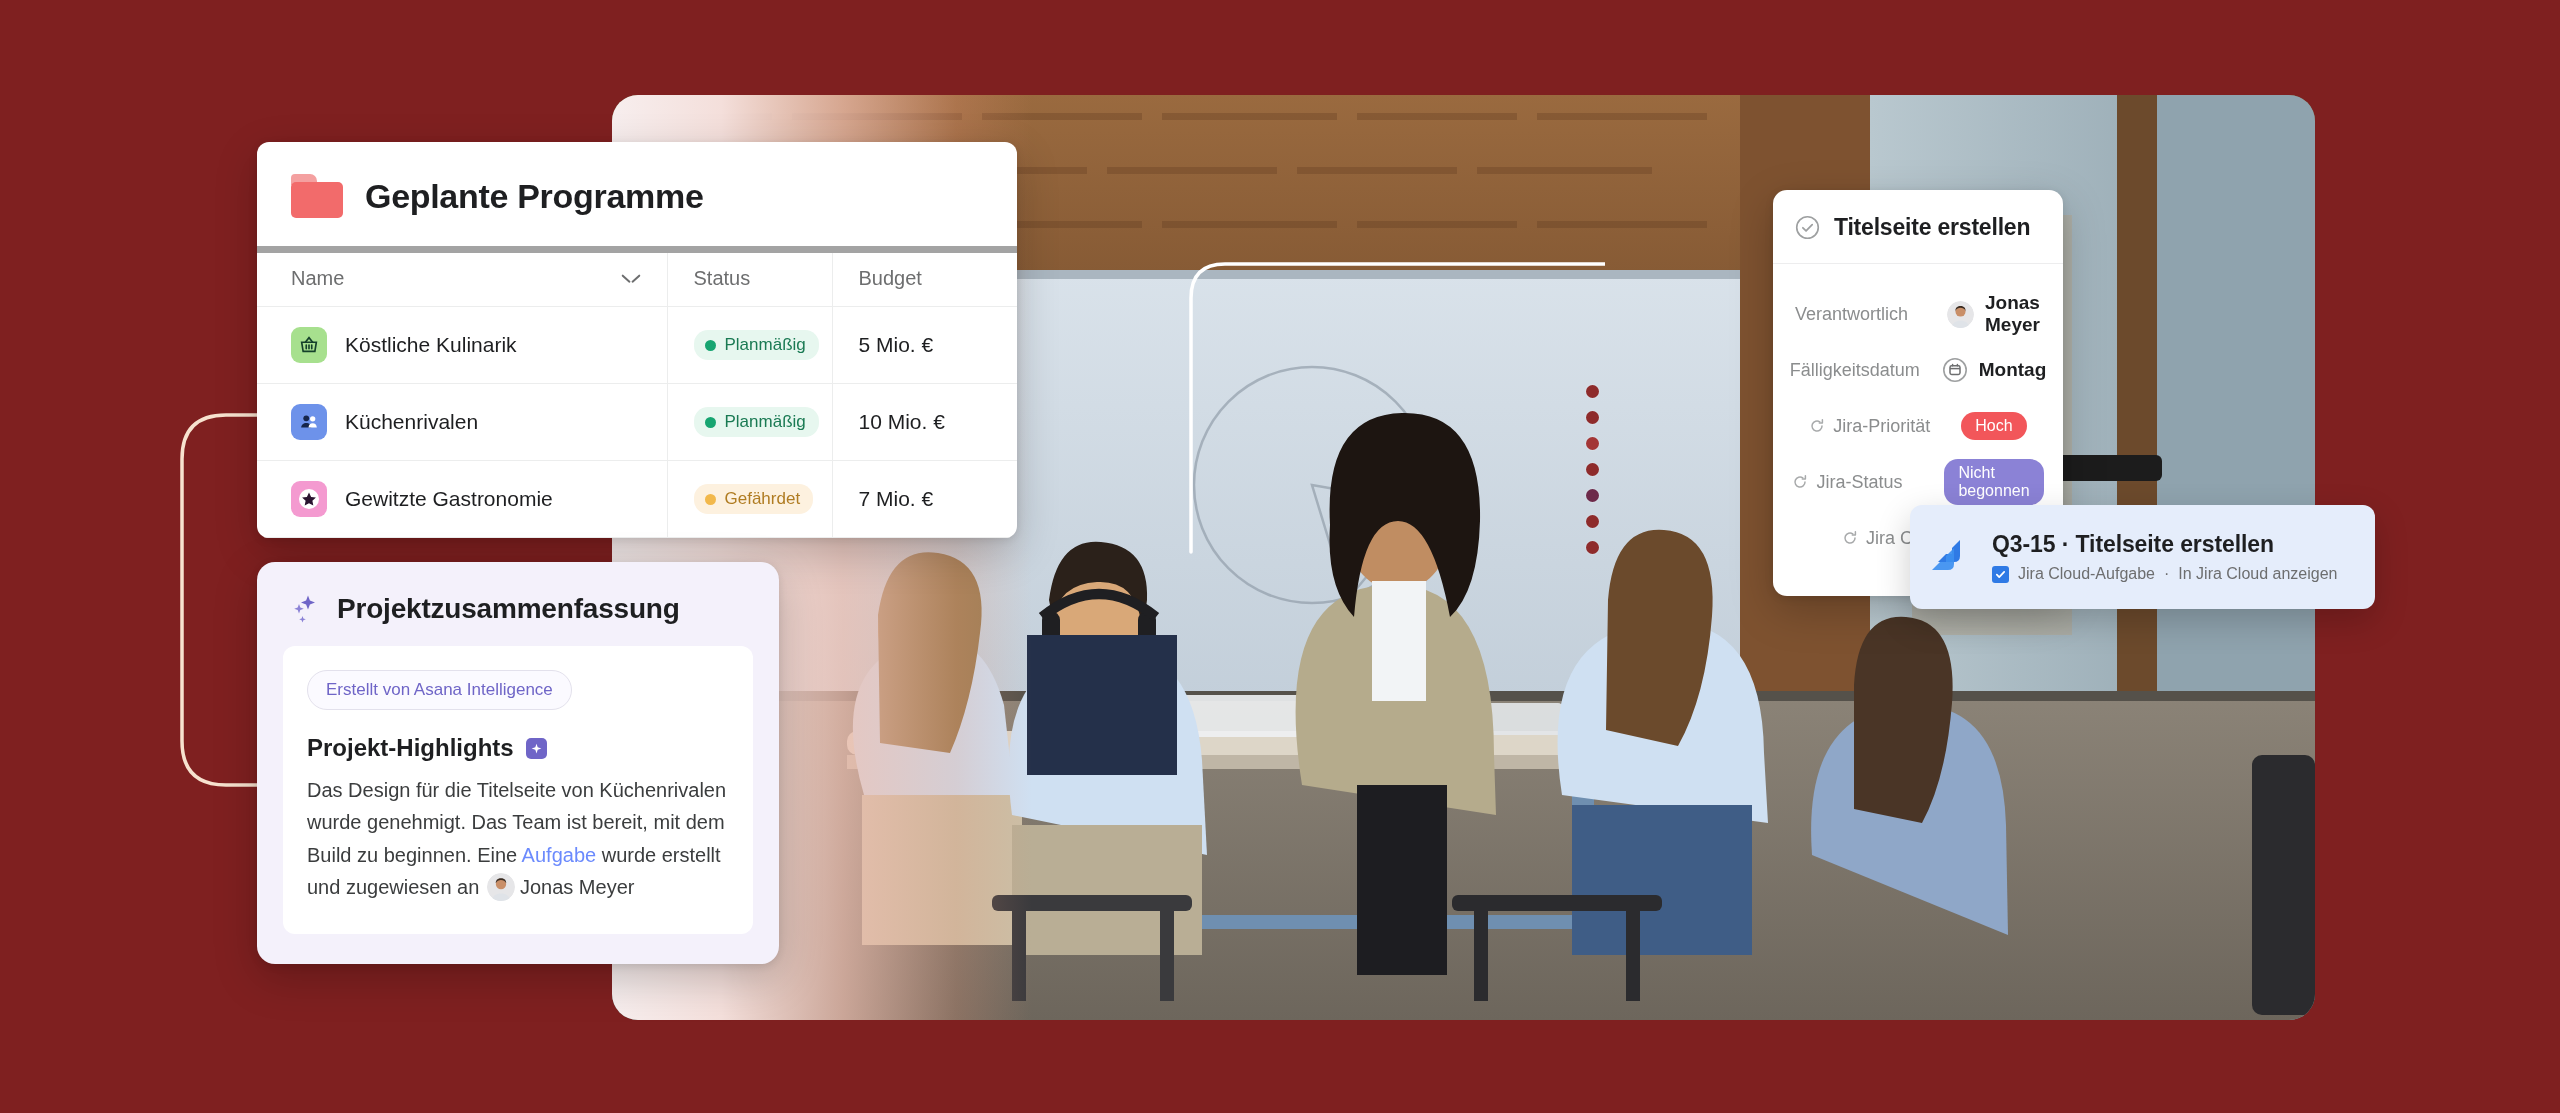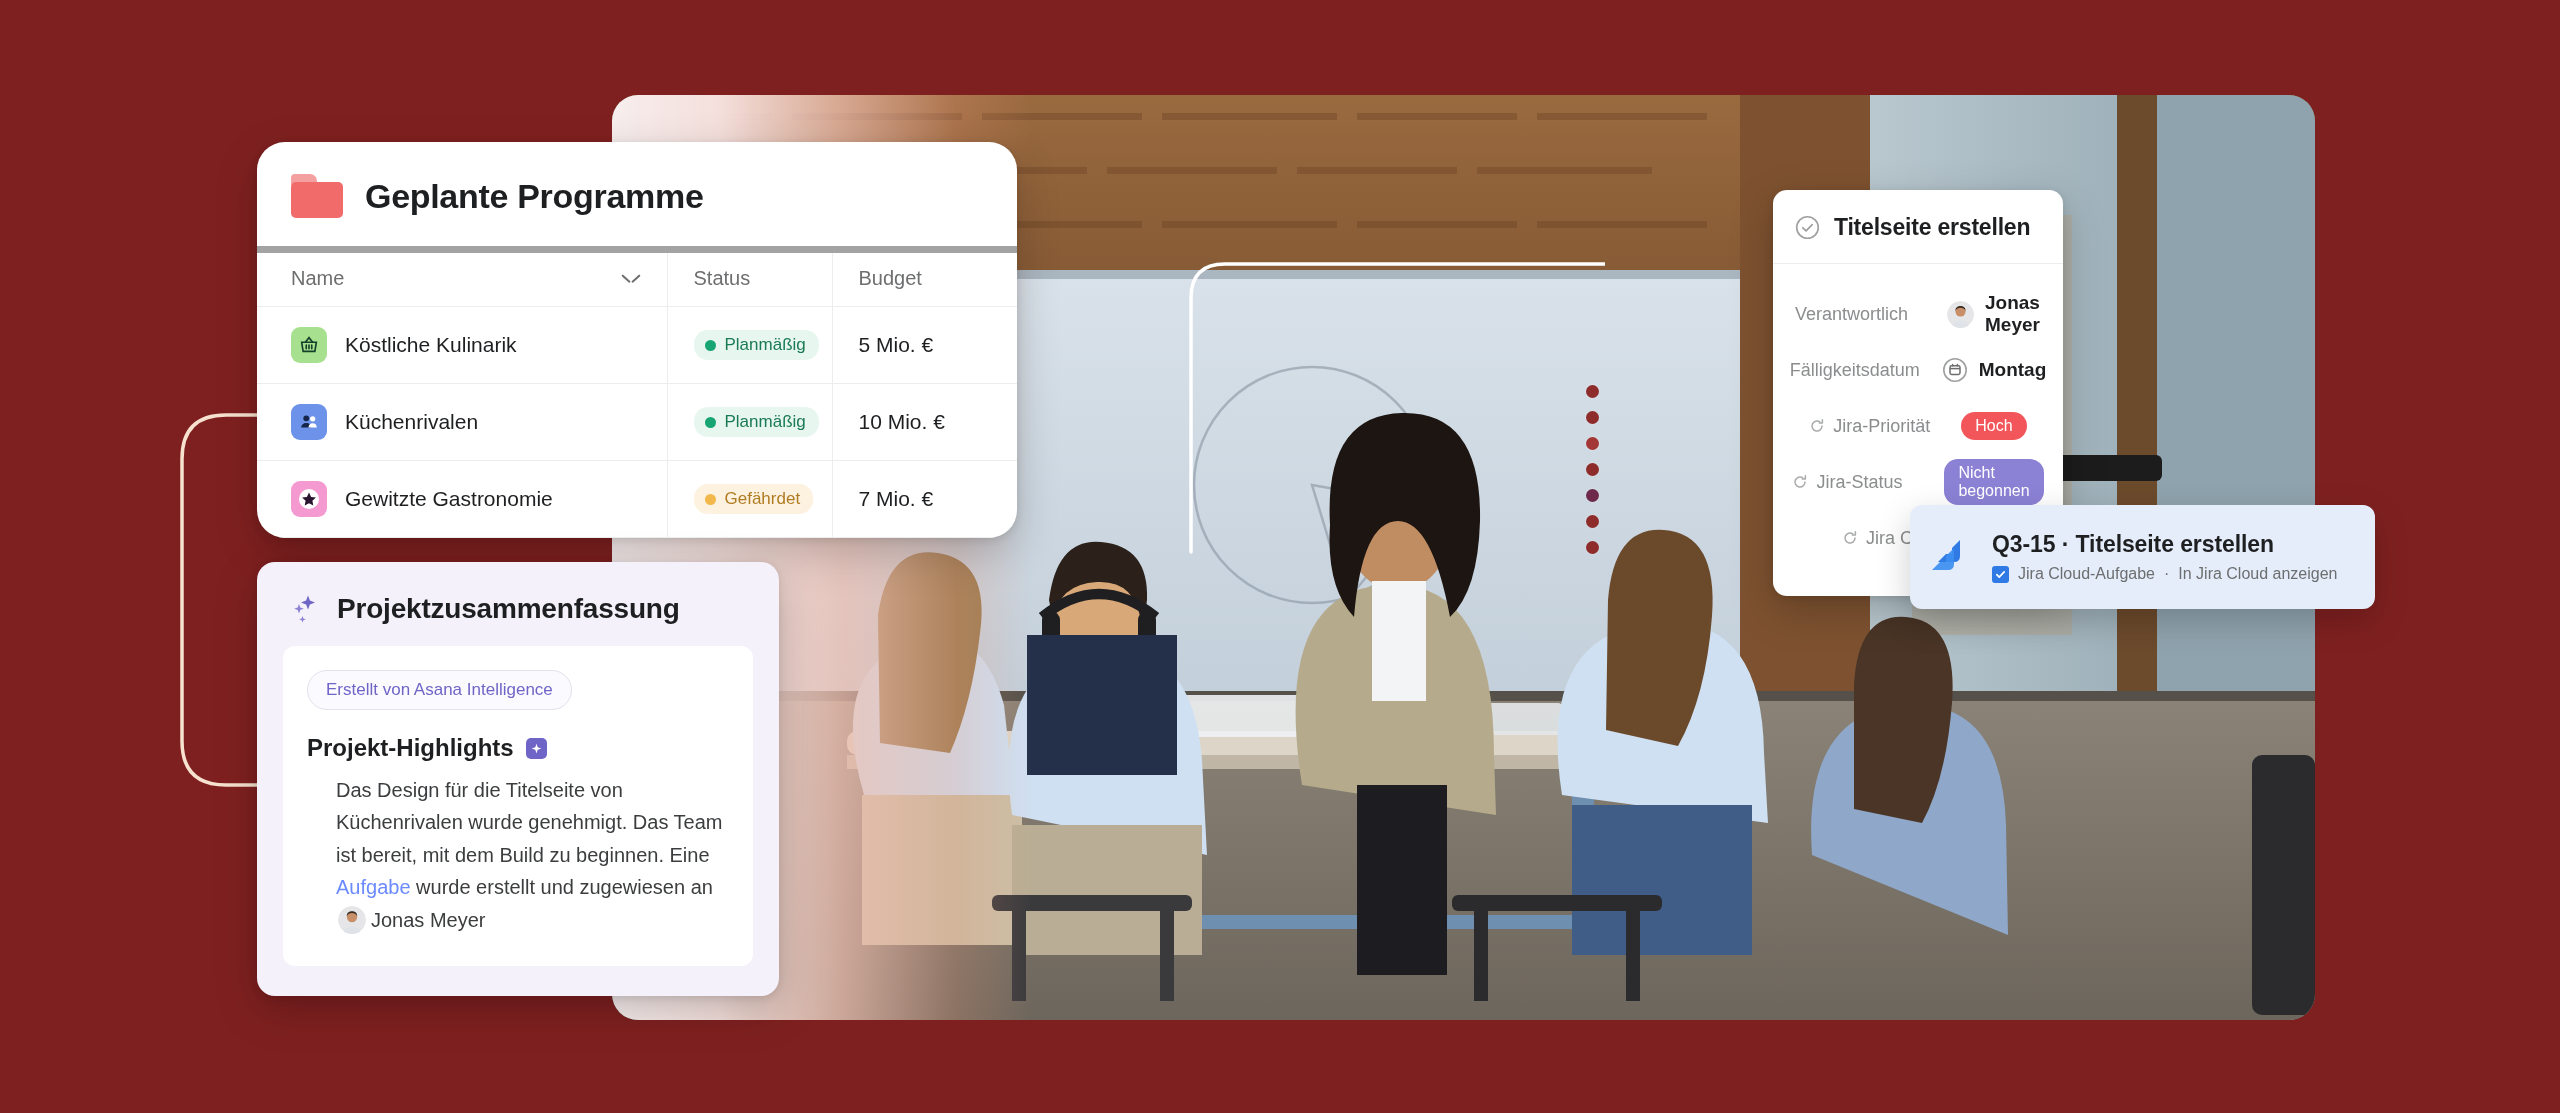--- a/index.html
+++ b/index.html
@@ -38,21 +38,21 @@
     background: #8e2b2b; margin-bottom: 13px; box-shadow: 0 0 0 1px rgba(255,255,255,.14);
   }
   .dots-col i:nth-child(3){ background:#a33636; }
   .dots-col i:nth-child(5){ background:#6d2a4a; }
 
   
   .card-programs {
     position: absolute; left: 257px; top: 142px;
     width: 760px;
     background: #ffffff;
-    border-radius: 28px;
+    border-radius: 12px;
     box-shadow: 0 14px 44px rgba(0,0,0,.20), 0 2px 8px rgba(0,0,0,.10);
     overflow: hidden;
   }
   .cp-head { display:flex; align-items:center; gap: 22px; padding: 32px 34px 28px 34px; }
   .folder-icon { width: 52px; height: 44px; position: relative; flex: 0 0 auto; }
   .folder-icon .tab {
     position:absolute; left:0; top:0; width: 26px; height: 11px;
     background: #f4a0a0; border-radius: 4px 7px 0 0;
   }
   .folder-icon .body {
@@ -121,21 +121,21 @@
     padding: 9px 18px; font-size: 17px; color:#6f65c7; background:#fbfaff;
   }
   .cs-sub {
     display:flex; align-items:center; gap: 12px;
     margin: 24px 0 12px 0; font-size: 24px; font-weight: 700; color:#1e1f21;
   }
   .ai-chip {
     width: 21px; height: 21px; border-radius: 5px; background:#6f65c7;
     display:inline-flex; align-items:center; justify-content:center; flex:0 0 auto;
   }
-  .cs-text { font-size: 20px; line-height: 1.62; color:#3b3d3e;margin-left:29px; }
+  .cs-text { font-size: 20px; line-height: 1.62; color:#3b3d3e; }
   .cs-text a { color:#6b8afd; text-decoration:none; }
   .inline-av {
     display:inline-block; vertical-align:-7px; width: 28px; height: 28px;
     border-radius:50%; overflow:hidden; margin: 0 5px 0 2px;
   }
 
   
   .card-task {
     position: absolute; left: 1773px; top: 190px;
     width: 290px;

